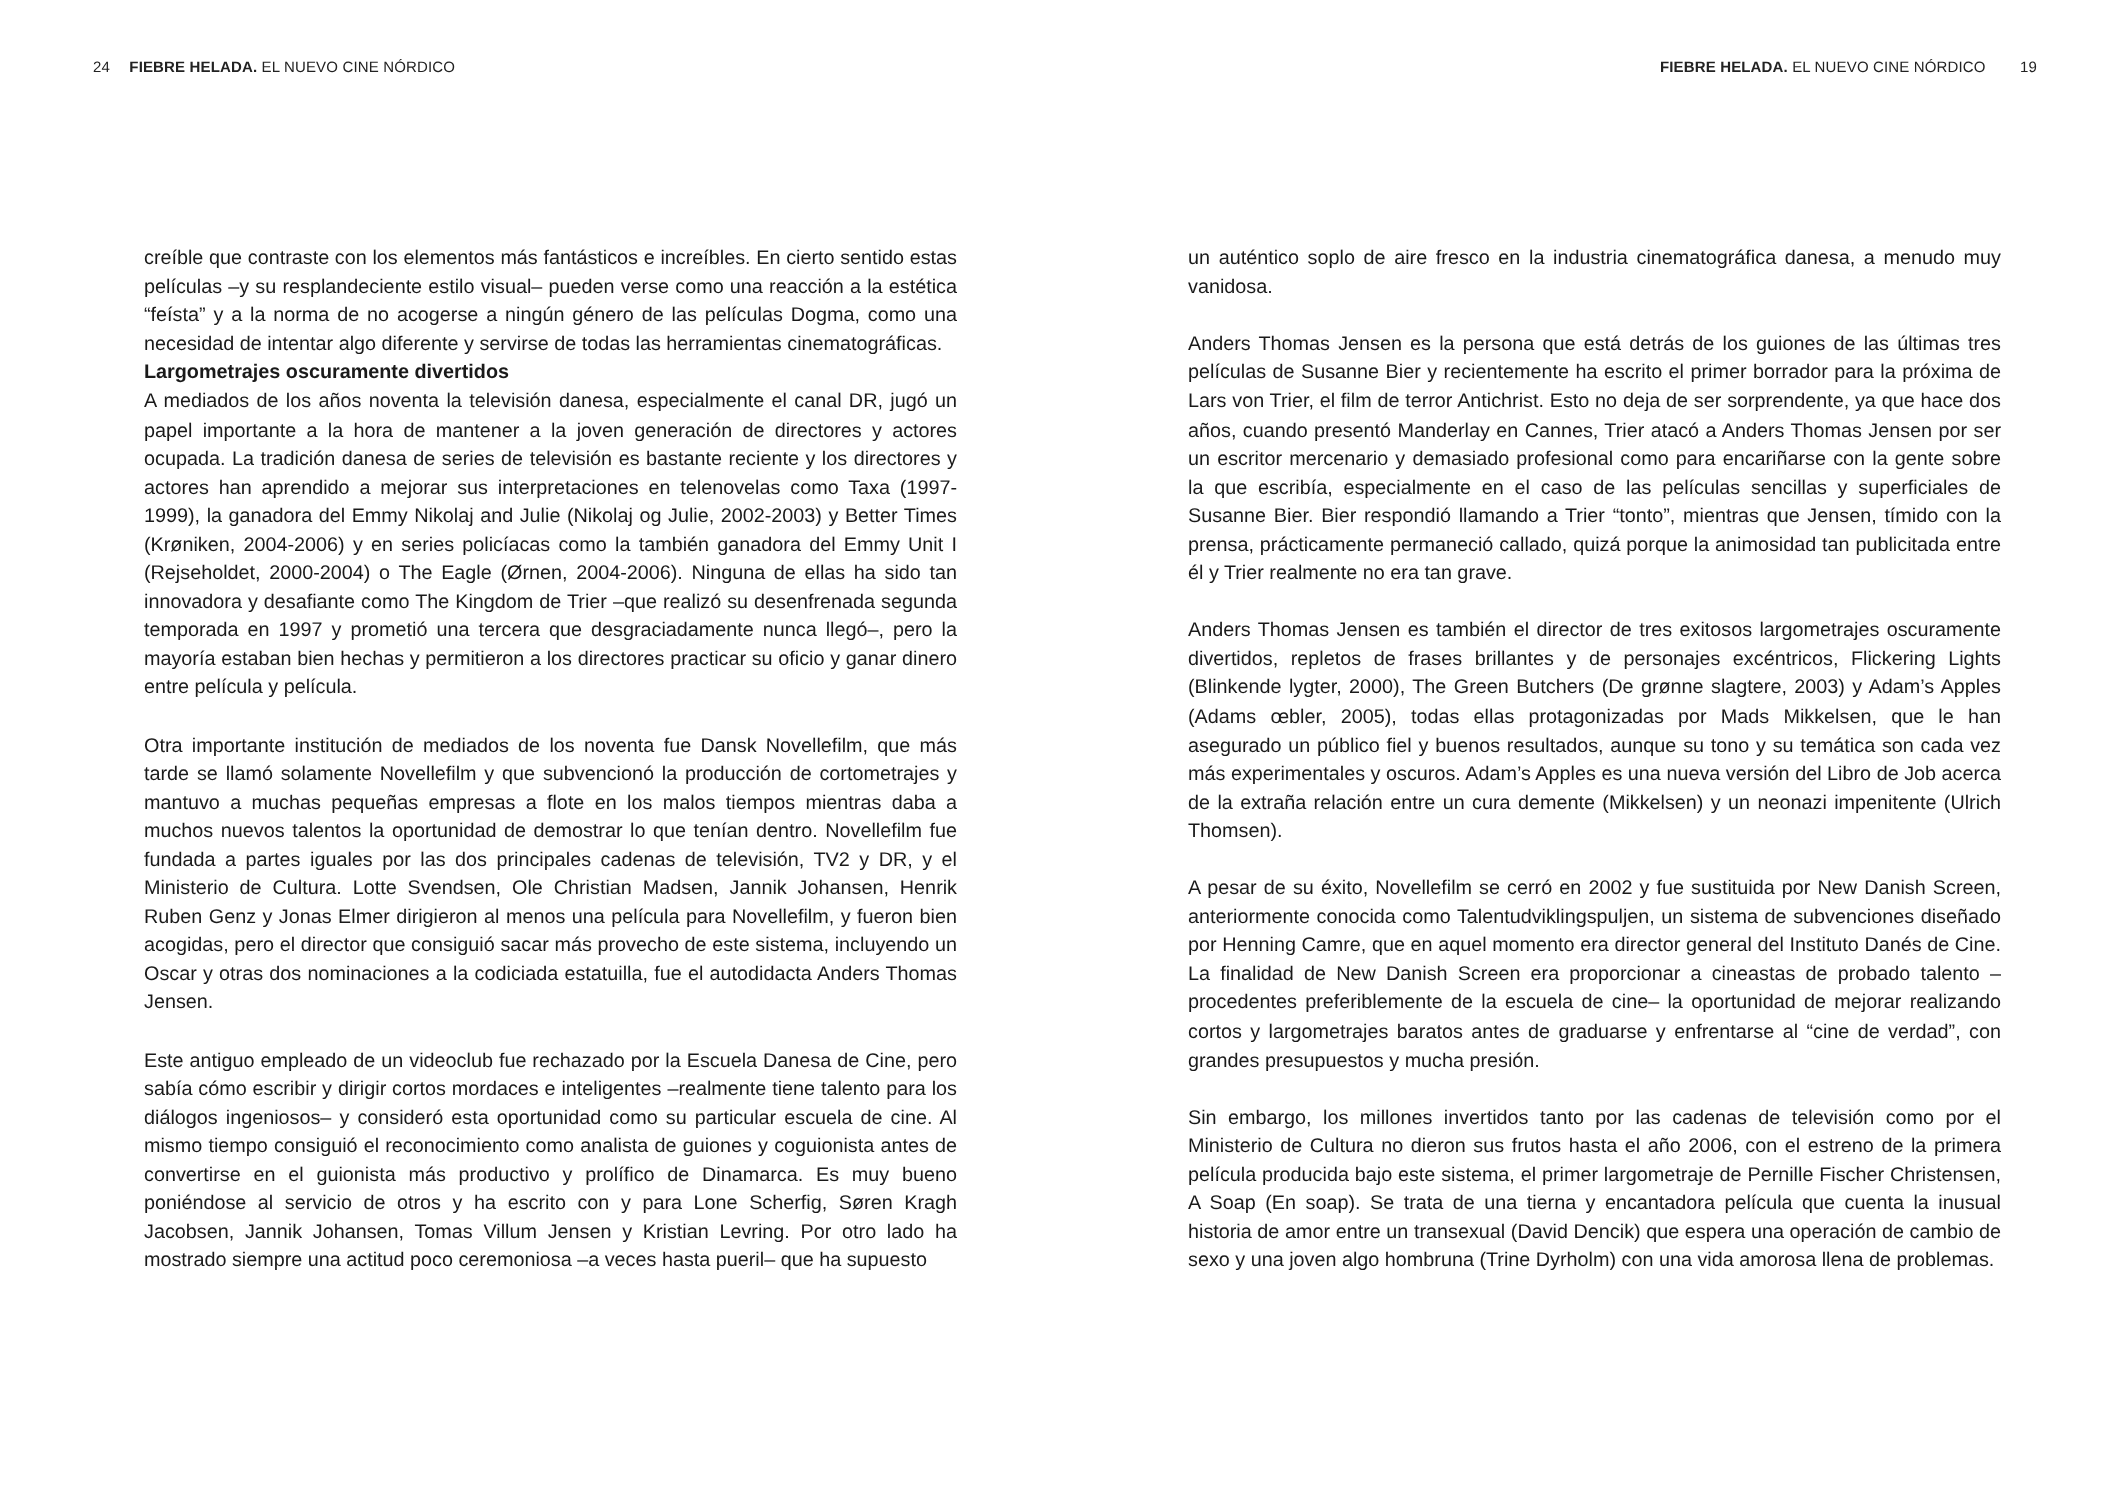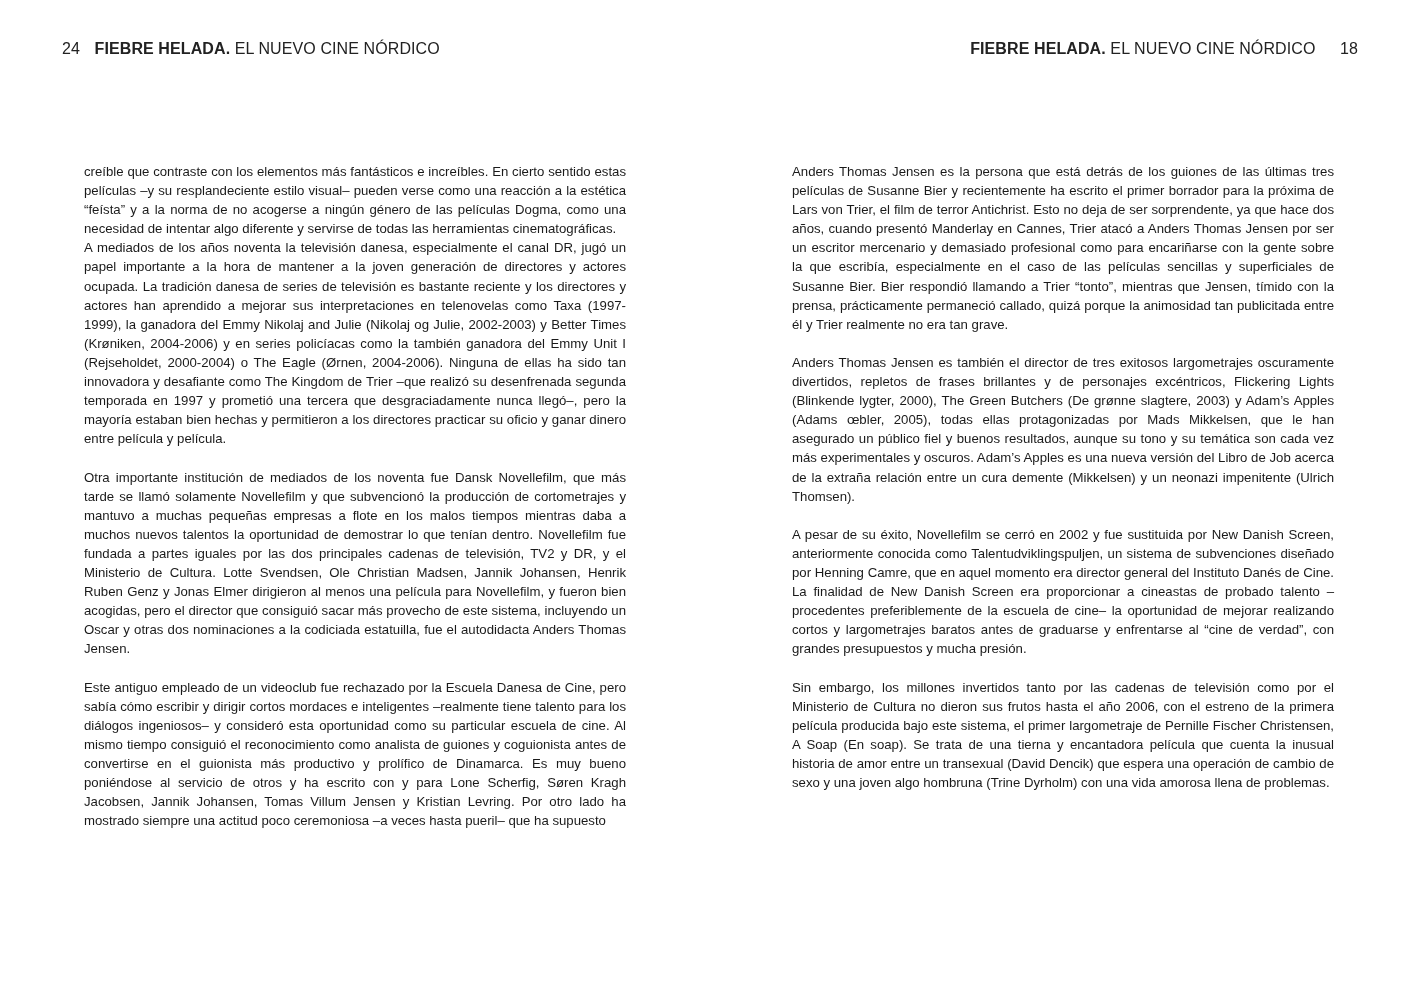--- a/index.html
+++ b/index.html
@@ -1,50 +1,52 @@
 <!DOCTYPE html>
 <html><head>
 <meta charset="utf-8">
 <style>
   html, body { margin: 0; padding: 0; background: #ffffff; }
   body { width: 1417px; height: 1000px; position: relative; overflow: hidden;
          font-family: "Liberation Sans", "DejaVu Sans", sans-serif; color: #1a1a1a; }
-  .running-head { position: absolute; top: 40px; font-size: 16px; letter-spacing: 0.1px; color: #222; white-space: nowrap; }
+  .running-head { position: absolute; top: 40px; font-size: 10px; letter-spacing: 0.1px; color: #222; white-space: nowrap; }
   .running-head .num { font-weight: normal; }
   .running-head b { font-weight: bold; }
   .rh-left { left: 62px; }
   .rh-left .num { margin-right: 10px; }
   .rh-right { right: 59px; }
   .rh-right .num { margin-left: 20px; }
   .page-col { position: absolute; top: 162px; width: 542px; font-size: 13.2px; line-height: 19.1px;
               text-align: justify; hyphens: none; }
-  .col-left { left: 84px; }
+  .col-left { left: 96px; }
   .col-right { left: 792px; }
   .para { margin: 0 0 19.1px 0; }
   .para.tight { margin-bottom: 0; }
   .heading { margin: 0; font-weight: bold; }
   b { font-weight: normal; }
 </style>
 </head>
 <body>
 
 <div class="running-head rh-left">
   <span class="num">24</span>
   <b>FIEBRE HELADA.</b><span> EL NUEVO CINE NÓRDICO</span>
 </div>
 
 <div class="running-head rh-right">
   <b>FIEBRE HELADA.</b><span> EL NUEVO CINE NÓRDICO</span>
-  <span class="num">18</span>
+  <span class="num">19</span>
 </div>
 
 <div class="page-col col-left">
     <p class="para tight"><span>creíble que contraste con los elementos más fantásticos e increíbles. En cierto sentido estas películas –y su resplandeciente estilo visual– pueden verse como una reacción a la estética “feísta” y a la norma de no acogerse a ningún género de las películas Dogma, como una necesidad de intentar algo diferente y servirse de todas las herramientas cinematográficas.</span></p>
+    <p class="heading">Largometrajes oscuramente divertidos</p>
     <p class="para"><span>A mediados de los años noventa la televisión danesa, especialmente el canal DR, jugó un papel importante a la hora de mantener a la joven generación de directores y actores ocupada. La tradición danesa de series de televisión es bastante reciente y los directores y actores han aprendido a mejorar sus interpretaciones en telenovelas como </span><b>Taxa</b><span> (1997-1999), la ganadora del Emmy </span><b>Nikolaj and Julie</b><span> (Nikolaj og Julie, 2002-2003) y </span><b>Better Times</b><span> (Krøniken, 2004-2006) y en series policíacas como la también ganadora del Emmy </span><b>Unit I</b><span> (Rejseholdet, 2000-2004) o </span><b>The Eagle</b><span> (Ørnen, 2004-2006). Ninguna de ellas ha sido tan innovadora y desafiante como </span><b>The Kingdom</b><span> de Trier –que realizó su desenfrenada segunda temporada en 1997 y prometió una tercera que desgraciadamente nunca llegó–, pero la mayoría estaban bien hechas y permitieron a los directores practicar su oficio y ganar dinero entre película y película.</span></p>
     <p class="para"><span>Otra importante institución de mediados de los noventa fue Dansk Novellefilm, que más tarde se llamó solamente Novellefilm y que subvencionó la producción de cortometrajes y mantuvo a muchas pequeñas empresas a flote en los malos tiempos mientras daba a muchos nuevos talentos la oportunidad de demostrar lo que tenían dentro. Novellefilm fue fundada a partes iguales por las dos principales cadenas de televisión, TV2 y DR, y el Ministerio de Cultura. Lotte Svendsen, Ole Christian Madsen, Jannik Johansen, Henrik Ruben Genz y Jonas Elmer dirigieron al menos una película para Novellefilm, y fueron bien acogidas, pero el director que consiguió sacar más provecho de este sistema, incluyendo un Oscar y otras dos nominaciones a la codiciada estatuilla, fue el autodidacta Anders Thomas Jensen.</span></p>
     <p class="para"><span>Este antiguo empleado de un videoclub fue rechazado por la Escuela Danesa de Cine, pero sabía cómo escribir y dirigir cortos mordaces e inteligentes –realmente tiene talento para los diálogos ingeniosos– y consideró esta oportunidad como su particular escuela de cine. Al mismo tiempo consiguió el reconocimiento como analista de guiones y coguionista antes de convertirse en el guionista más productivo y prolífico de Dinamarca. Es muy bueno poniéndose al servicio de otros y ha escrito con y para Lone Scherfig, Søren Kragh Jacobsen, Jannik Johansen, Tomas Villum Jensen y Kristian Levring. Por otro lado ha mostrado siempre una actitud poco ceremoniosa –a veces hasta pueril– que ha supuesto</span></p>
   </div>
 <div class="page-col col-right">
+    <p class="para"><span>un auténtico soplo de aire fresco en la industria cinematográfica danesa, a menudo muy vanidosa.</span></p>
     <p class="para"><span>Anders Thomas Jensen es la persona que está detrás de los guiones de las últimas tres películas de Susanne Bier y recientemente ha escrito el primer borrador para la próxima de Lars von Trier, el film de terror </span><b>Antichrist</b><span>. Esto no deja de ser sorprendente, ya que hace dos años, cuando presentó </span><b>Manderlay</b><span> en Cannes, Trier atacó a Anders Thomas Jensen por ser un escritor mercenario y demasiado profesional como para encariñarse con la gente sobre la que escribía, especialmente en el caso de las películas sencillas y superficiales de Susanne Bier. Bier respondió llamando a Trier “tonto”, mientras que Jensen, tímido con la prensa, prácticamente permaneció callado, quizá porque la animosidad tan publicitada entre él y Trier realmente no era tan grave.</span></p>
     <p class="para"><span>Anders Thomas Jensen es también el director de tres exitosos largometrajes oscuramente divertidos, repletos de frases brillantes y de personajes excéntricos, </span><b>Flickering Lights</b><span> (Blinkende lygter, 2000), </span><b>The Green Butchers</b><span> (De grønne slagtere, 2003) y </span><b>Adam’s Apples</b><span> (Adams œbler, 2005), todas ellas protagonizadas por Mads Mikkelsen, que le han asegurado un público fiel y buenos resultados, aunque su tono y su temática son cada vez más experimentales y oscuros. </span><b>Adam’s Apples</b><span> es una nueva versión del Libro de Job acerca de la extraña relación entre un cura demente (Mikkelsen) y un neonazi impenitente (Ulrich Thomsen).</span></p>
     <p class="para"><span>A pesar de su éxito, Novellefilm se cerró en 2002 y fue sustituida por New Danish Screen, anteriormente conocida como Talentudviklingspuljen, un sistema de subvenciones diseñado por Henning Camre, que en aquel momento era director general del Instituto Danés de Cine. La finalidad de New Danish Screen era proporcionar a cineastas de probado talento –procedentes preferiblemente de la escuela de cine– la oportunidad de mejorar realizando cortos y largometrajes baratos antes de graduarse y enfrentarse al “cine de verdad”, con grandes presupuestos y mucha presión.</span></p>
     <p class="para"><span>Sin embargo, los millones invertidos tanto por las cadenas de televisión como por el Ministerio de Cultura no dieron sus frutos hasta el año 2006, con el estreno de la primera película producida bajo este sistema, el primer largometraje de Pernille Fischer Christensen, </span><b>A Soap</b><span> (En soap). Se trata de una tierna y encantadora película que cuenta la inusual historia de amor entre un transexual (David Dencik) que espera una operación de cambio de sexo y una joven algo hombruna (Trine Dyrholm) con una vida amorosa llena de problemas.</span></p>
   </div>
 
 </body></html>

